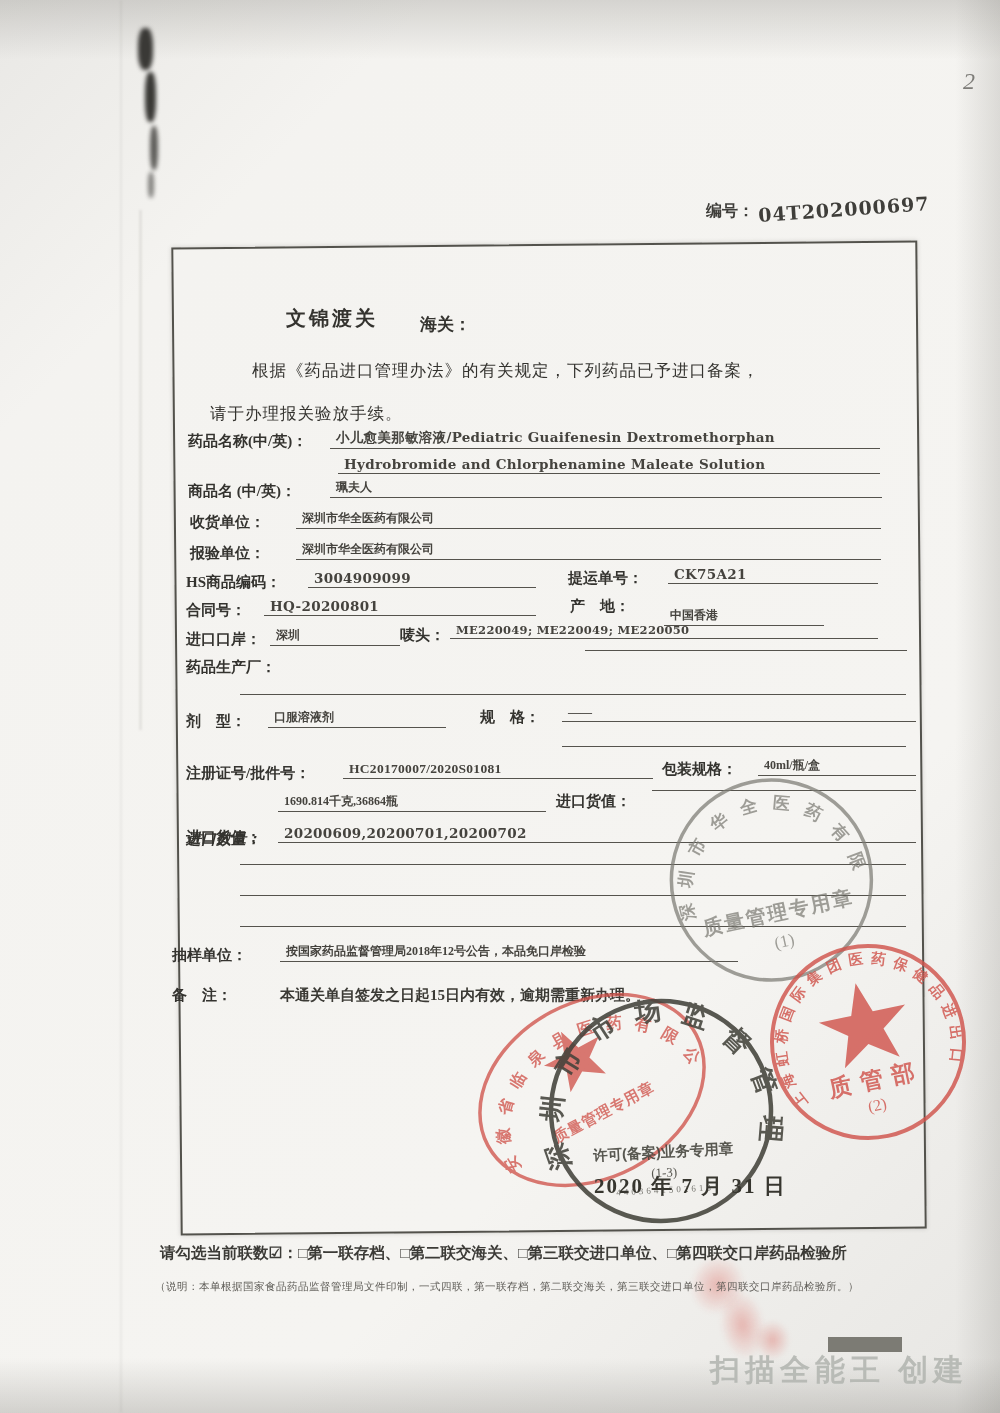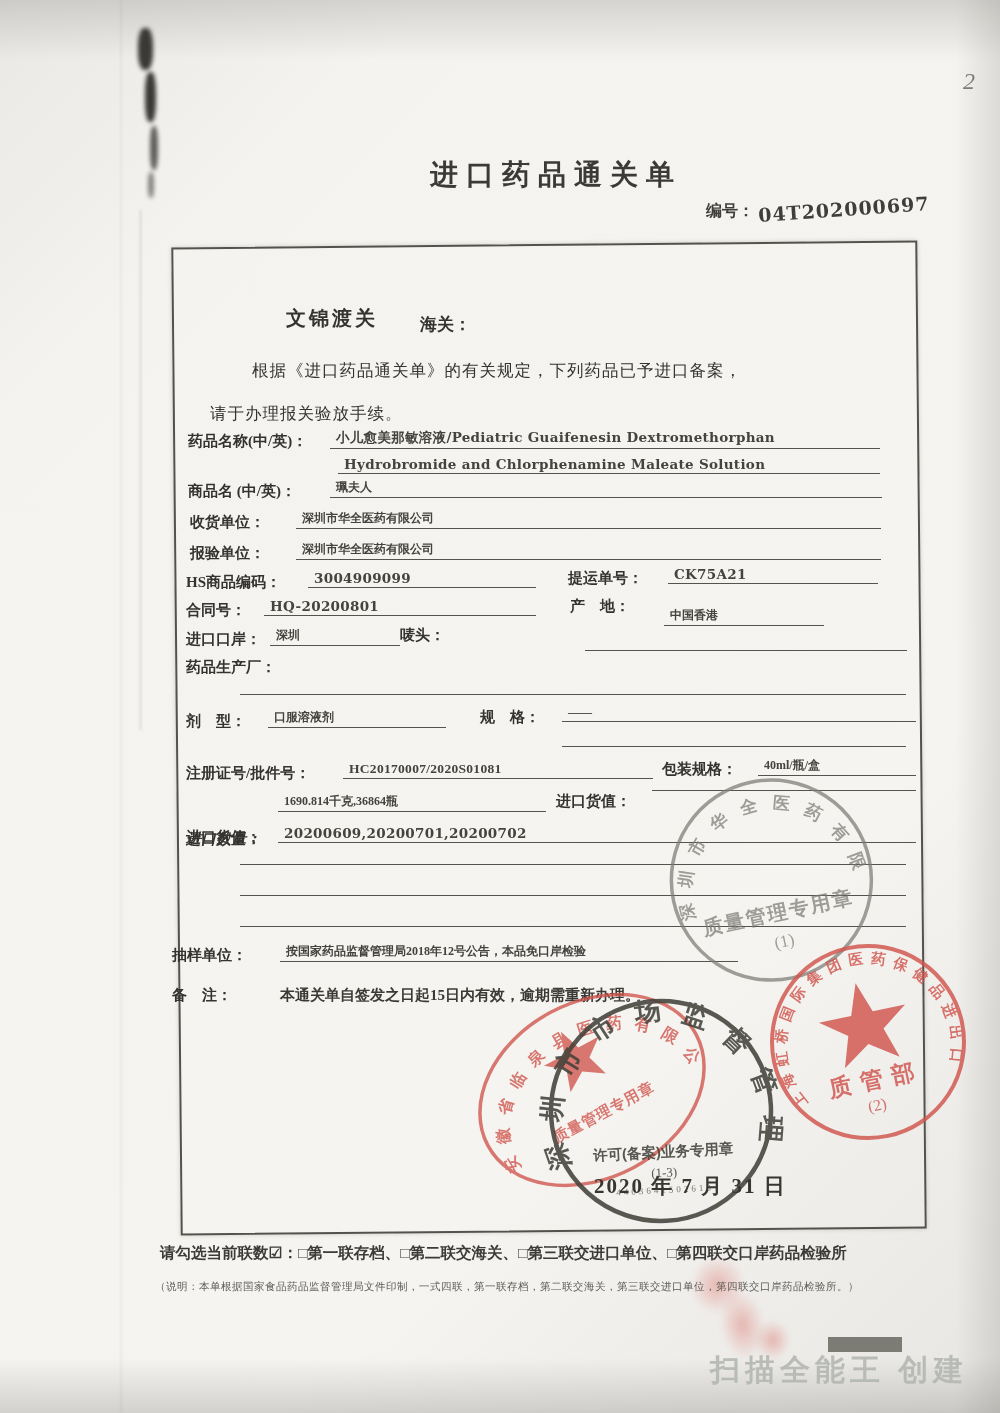--- a/index.html
+++ b/index.html
@@ -54,31 +54,30 @@
   <div class="paper-shade-bottom"></div>
   <div class="smudge" style="left:138px;top:28px;width:15px;height:42px;"></div>
   <div class="smudge" style="left:145px;top:72px;width:11px;height:50px;"></div>
   <div class="smudge" style="left:150px;top:126px;width:8px;height:44px;opacity:.8;"></div>
   <div class="smudge" style="left:148px;top:172px;width:6px;height:26px;opacity:.6;"></div>
   <div class="crease" style="left:139px;top:210px;width:3px;height:520px;opacity:.5;"></div>
   <div class="crease" style="left:120px;top:0px;width:2px;height:1413px;opacity:.35;"></div>
   <div class="darkbar" style="left:828px;top:1337px;width:74px;height:15px;"></div>
   <div class="corner-num" style="left:963px;top:68px;">2</div>
 
-  <div class="title" style="left:430px;top:156px;">进口药品通关单</div>
   <div class="serial" style="left:706px;top:198px;">
     <span>编号：</span>
     <span class="serial-val">04T202000697</span>
   </div>
 
   <div class="formbox" style="left:176px;top:244px;width:742px;height:984px;"></div>
 
   <div class="saltxt" style="left:286px;top:305px;font-size:20px;font-weight:700;letter-spacing:3px;">文锦渡关</div>
   <div class="saltxt" style="left:420px;top:313px;font-size:17px;font-weight:700;">海关：</div>
-  <div class="saltxt" style="left:252px;top:360px;font-size:16.5px;letter-spacing:1px;">根据《进口药品通关单》的有关规定，下列药品已予进口备案，</div>
+  <div class="saltxt" style="left:252px;top:360px;font-size:16.5px;letter-spacing:1px;">根据《药品进口管理办法》的有关规定，下列药品已予进口备案，</div>
   <div class="saltxt" style="left:210px;top:403px;font-size:16.5px;letter-spacing:1px;">请于办理报关验放手续。</div>
 
   <div class="lbl" style="left:188px;top:432px;">药品名称(中/英)：</div>
   <div class="val val-en" style="left:338px;top:456px;width:532px;">Hydrobromide and Chlorphenamine Maleate Solution</div>
   <div class="val val-en" style="left:330px;top:429px;width:540px;">小儿愈美那敏溶液/Pediatric Guaifenesin Dextromethorphan</div>
 
   <div class="lbl" style="left:188px;top:482px;">商品名 (中/英)：</div>
   <div class="val" style="left:330px;top:479px;width:542px;">珮夫人</div>
 
   <div class="lbl" style="left:190px;top:513px;">收货单位：</div>
@@ -93,20 +92,21 @@
   <div class="val val-en" style="left:668px;top:566px;width:200px;">CK75A21</div>
 
   <div class="lbl" style="left:186px;top:601px;">合同号：</div>
   <div class="val val-en" style="left:264px;top:598px;width:262px;">HQ-20200801</div>
   <div class="lbl" style="left:570px;top:597px;">产　地：</div>
   <div class="val" style="left:664px;top:594px;width:150px;margin-top:13px;">中国香港</div>
 
   <div class="lbl" style="left:186px;top:630px;">进口口岸：</div>
   <div class="val" style="left:270px;top:627px;width:120px;">深圳</div>
   <div class="lbl" style="left:400px;top:626px;">唛头：</div>
+  <div class="val val-en" style="left:450px;top:623px;width:418px;font-size:11.5px;">ME220049; ME220049; ME220050</div>
   <div class="blank-line" style="left:585px;top:650px;width:322px;"></div>
 
   <div class="lbl" style="left:186px;top:658px;">药品生产厂：</div>
   <div class="blank-line" style="left:240px;top:694px;width:666px;"></div>
 
   <div class="lbl" style="left:186px;top:712px;">剂　型：</div>
   <div class="val" style="left:268px;top:709px;width:168px;">口服溶液剂</div>
   <div class="lbl" style="left:480px;top:708px;">规　格：</div>
   <div class="val" style="left:562px;top:705px;width:344px;">——</div>
   <div class="blank-line" style="left:562px;top:746px;width:344px;"></div>

